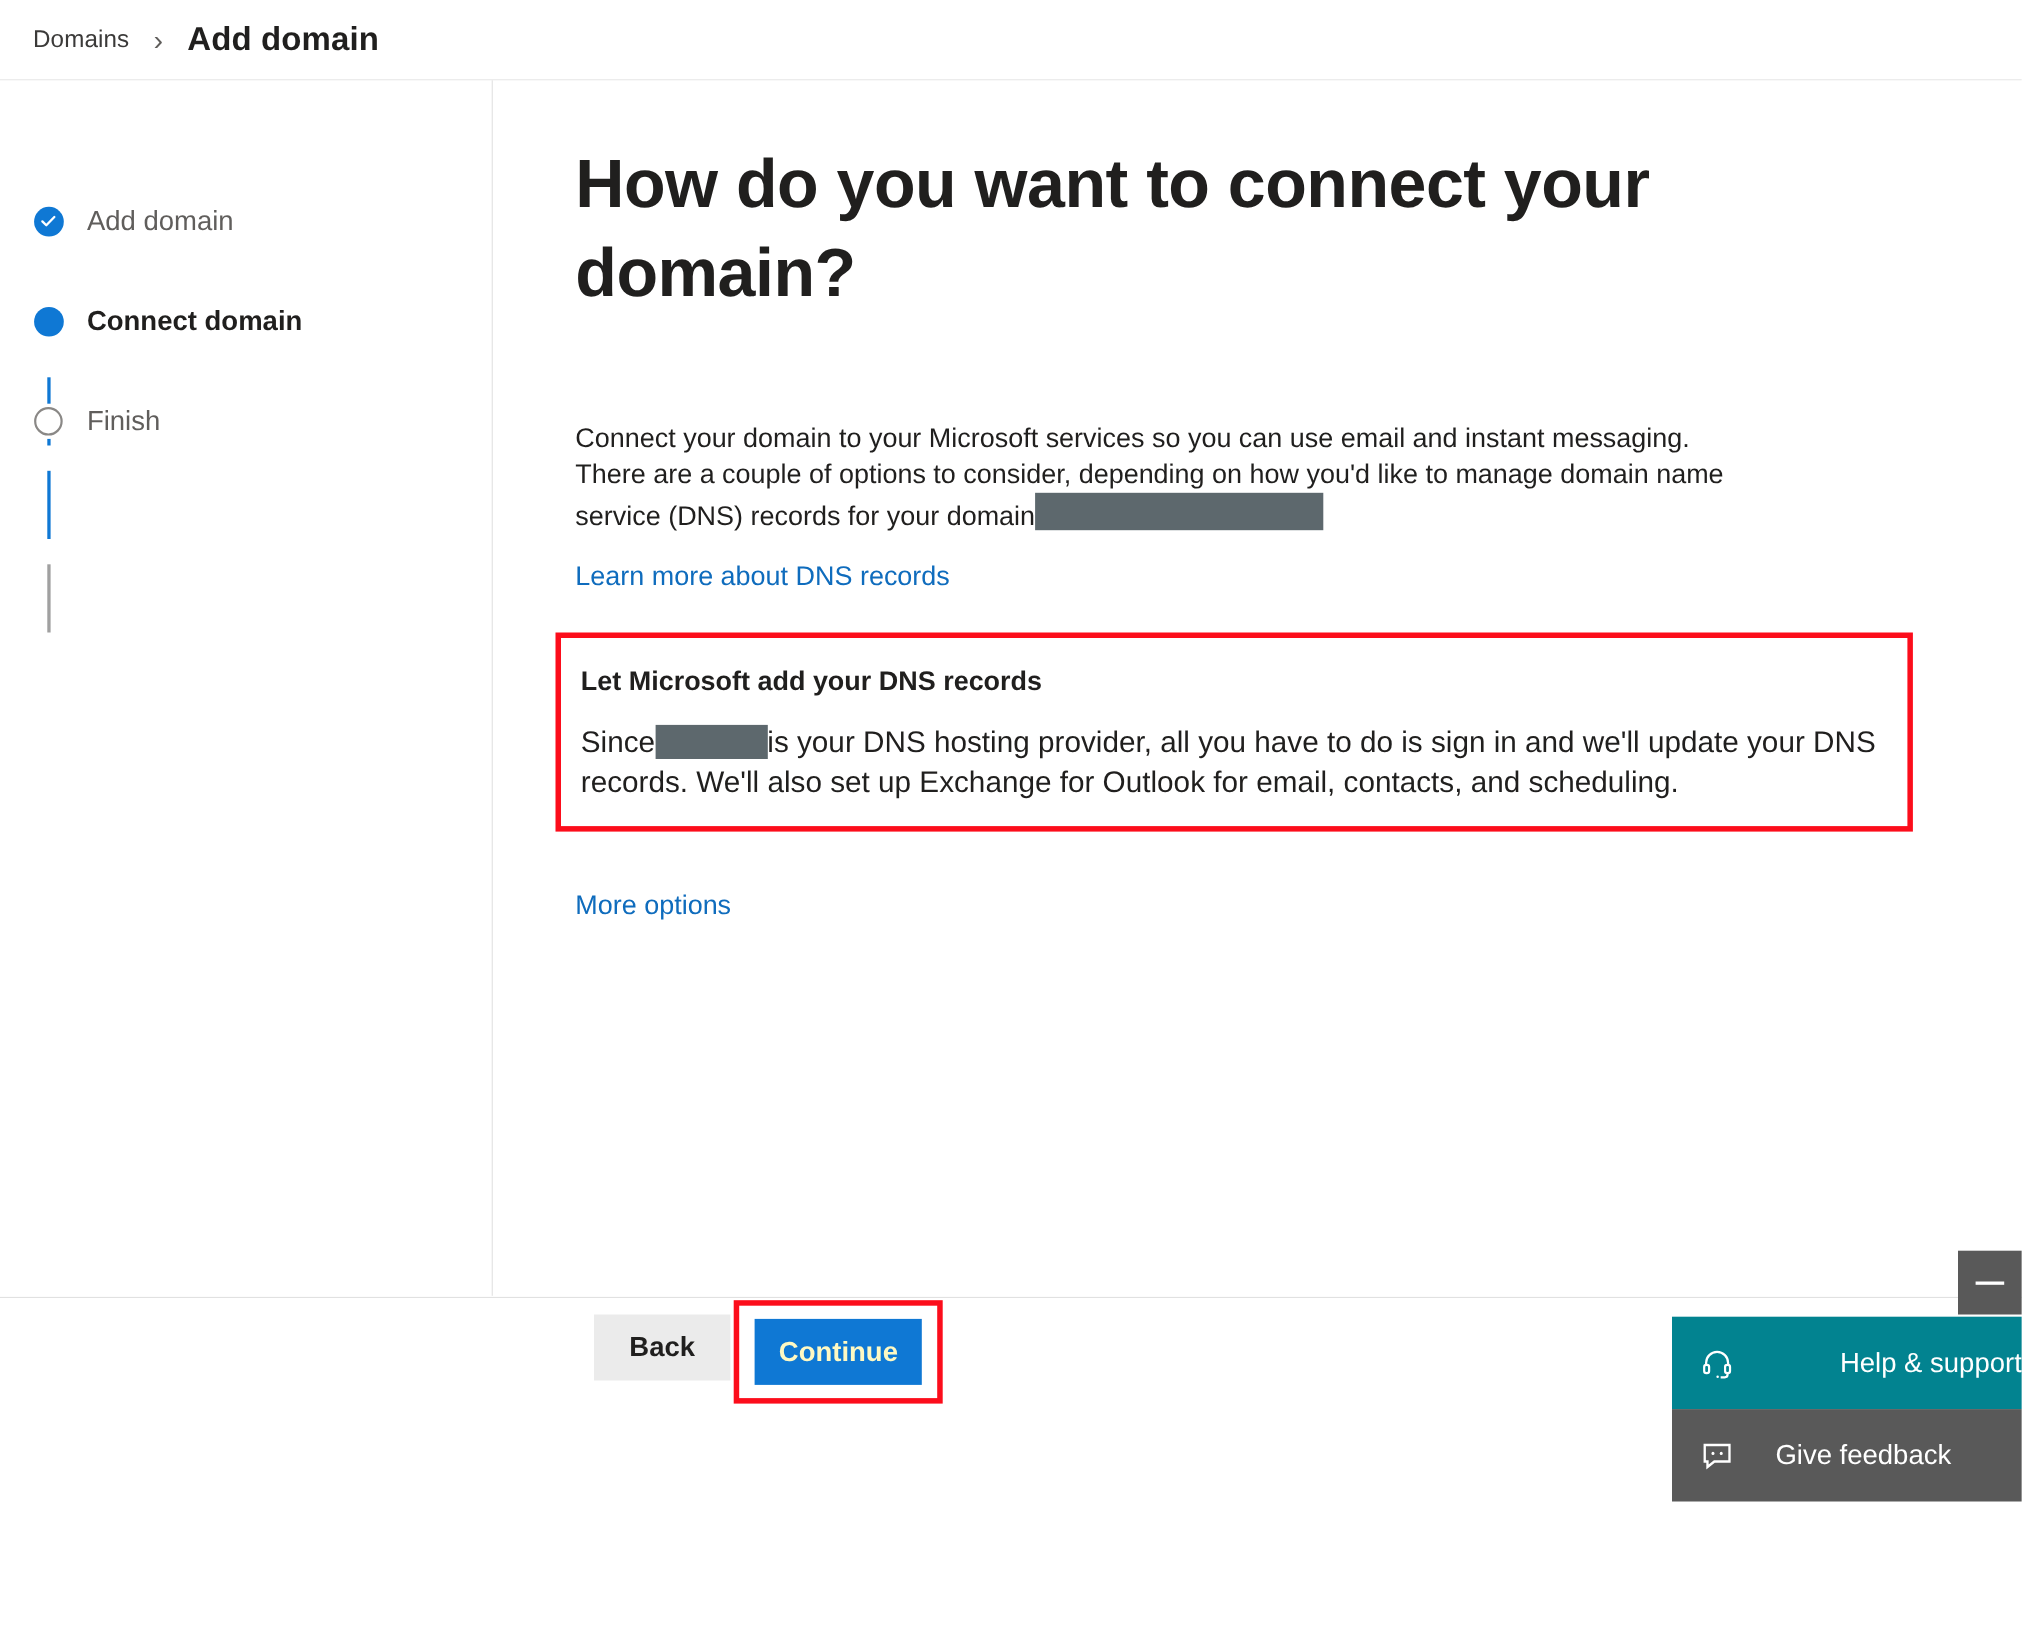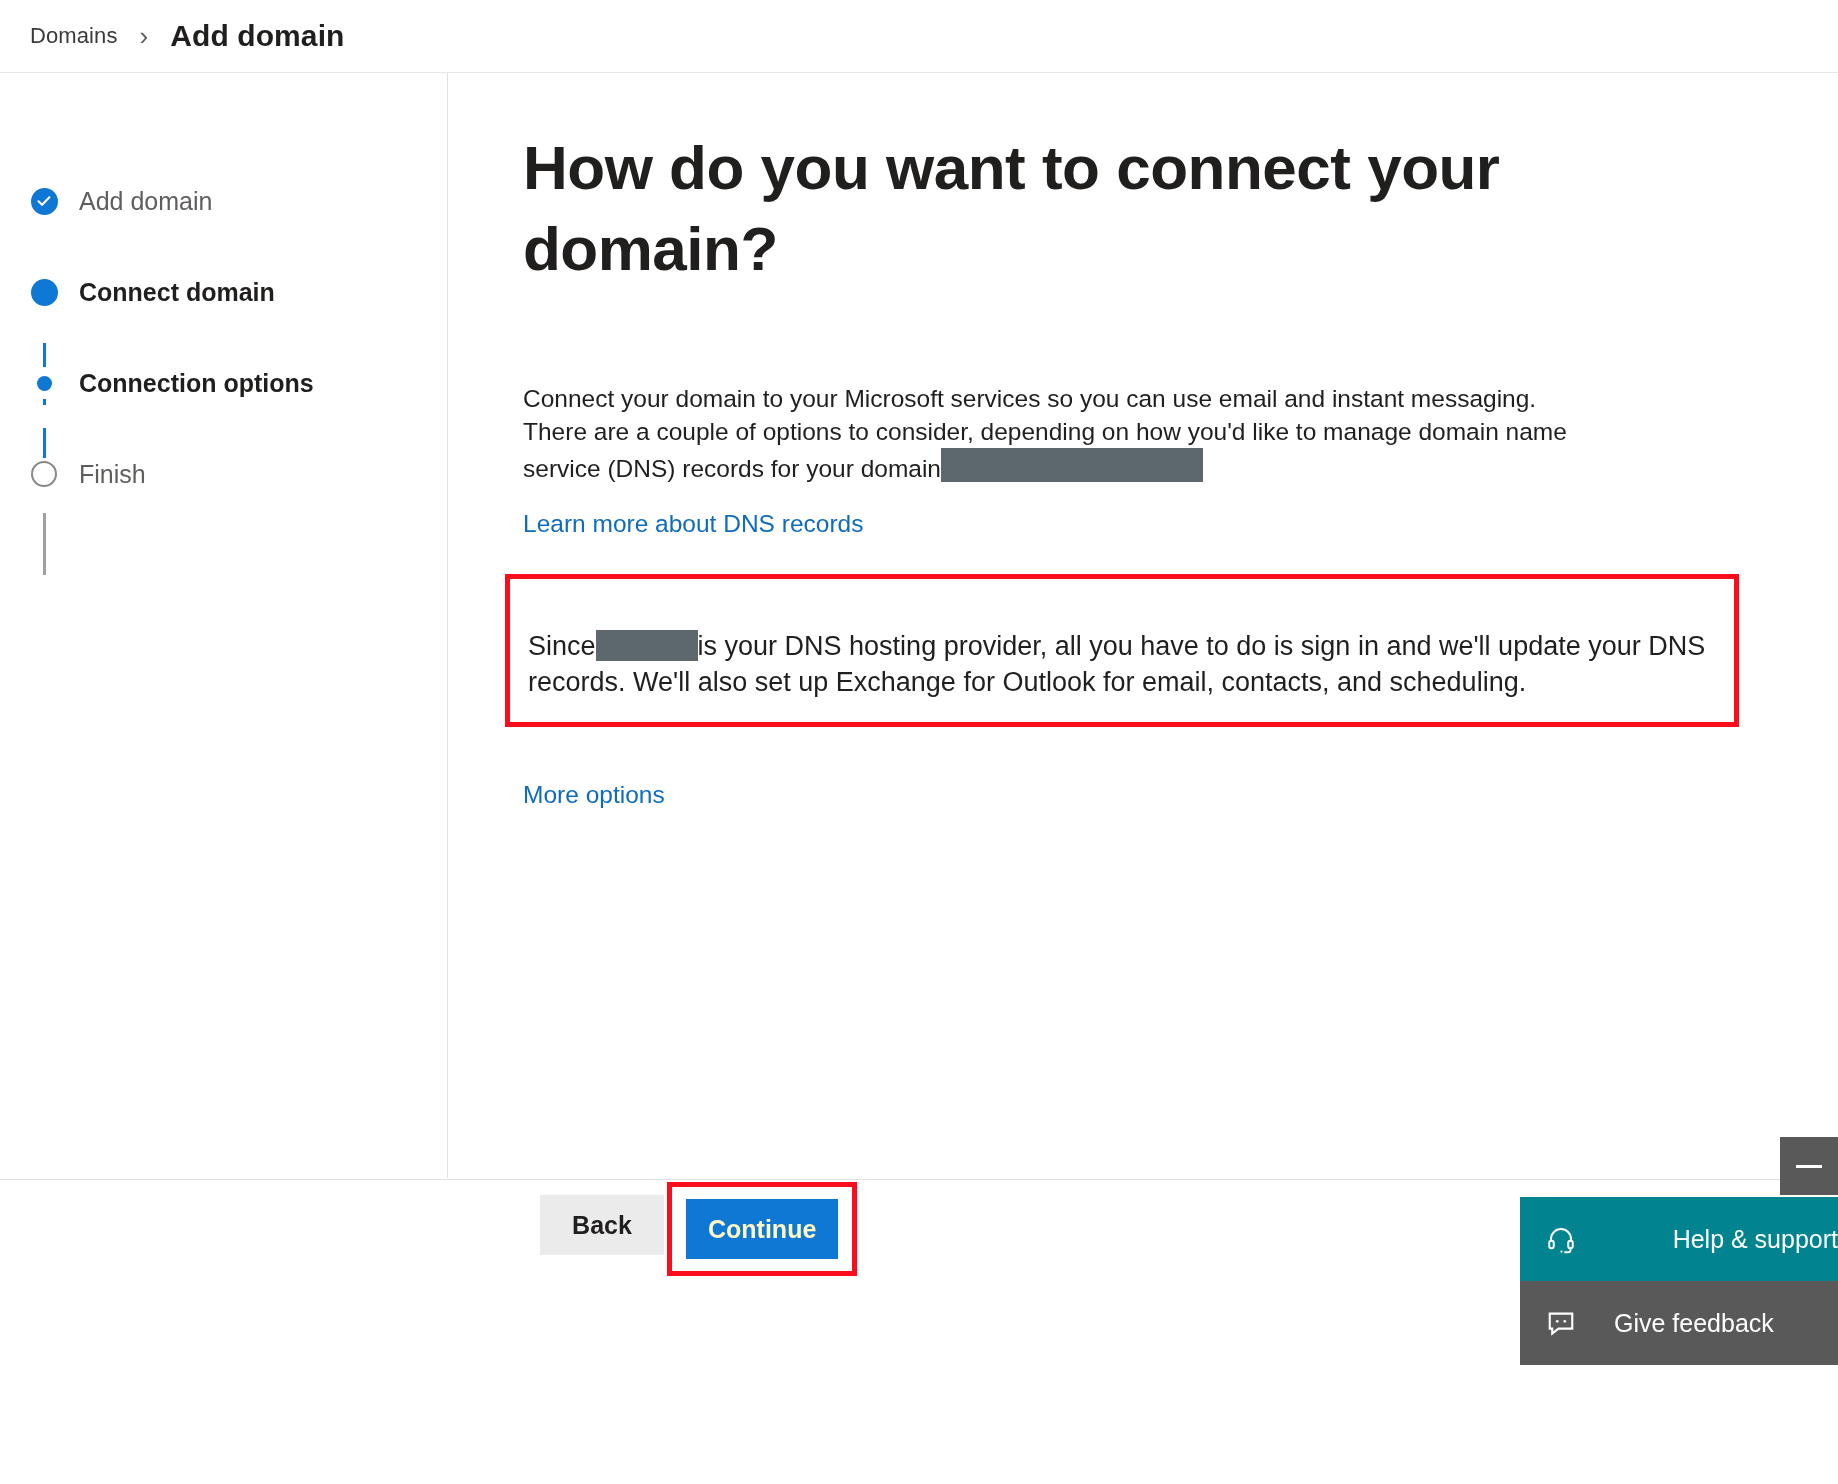--- a/index.html
+++ b/index.html
@@ -271,26 +271,20 @@
         <span class="step-label">Add domain</span>
       </div>
 
       <div class="step">
         <span class="bullet-wrap">
           <span class="bullet-current"></span>
         </span>
         <span class="step-label active">Connect domain</span>
       </div>
 
-      <div class="step">
-        <span class="bullet-wrap">
-          <span class="bullet-small"></span>
-        </span>
-        <span class="step-label pending-bold">Connection options</span>
-      </div>
 
       <div class="step">
         <span class="bullet-wrap">
           <span class="bullet-empty"></span>
         </span>
         <span class="step-label">Finish</span>
       </div>
     </div>
   </div>
 
@@ -298,20 +292,21 @@
 
     <h1 class="title">How do you want to connect your domain?</h1>
 
     <p class="intro">
       <span>Connect your domain to your Microsoft services so you can use email and instant messaging. There are a couple of options to consider, depending on how you'd like to manage domain name service (DNS) records for your domain</span><span class="redact redact-domain"></span>
     </p>
 
     <span class="link">Learn more about DNS records</span>
 
     <div class="option-box">
+      <div class="option-title">Let Microsoft add your DNS records</div>
       <div class="option-desc"><span>Since</span><span class="redact redact-provider"></span><span>is your DNS hosting provider, all you have to do is sign in and we'll update your DNS records. We'll also set up Exchange for Outlook for email, contacts, and scheduling.</span></div>
     </div>
 
     <span class="link more-options">More options</span>
   </div>
 
   <div class="footer"></div>
   <div class="footer-actions">
     <div class="back-wrap">
       <button class="btn btn-secondary">Back</button>

